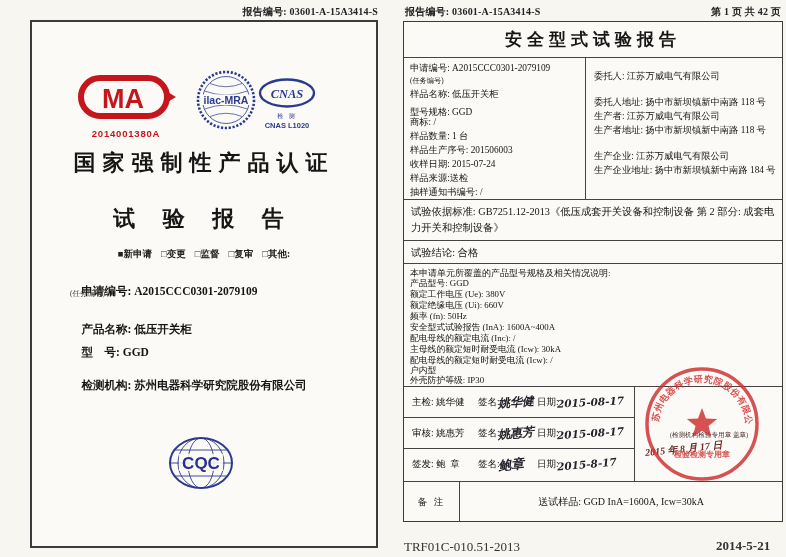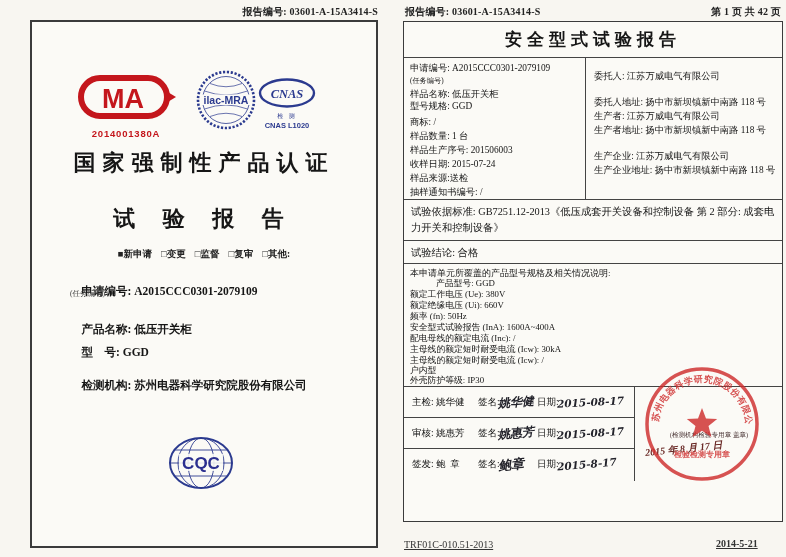--- a/index.html
+++ b/index.html
@@ -61,21 +61,21 @@
                 font-size:6.6px; color:#4a3535; }
   .stamp-date { position:absolute; left:10px; top:55px; font-size:10px; transform:rotate(-6deg);
                 color:#6b2b28; font-style:italic; font-weight:bold; }
   .r-rem { position:absolute; top:459px; left:0; width:100%; height:40.5px; }
   .remlab { position:absolute; left:0; top:0; width:56px; height:100%; border-right:1px solid #444;
             text-align:center; line-height:40px; font-size:9.5px; color:#141414; letter-spacing:2px; }
   .remval { position:absolute; left:56px; right:0; top:0; height:100%;
             text-align:center; line-height:40px; font-size:10px; color:#141414; }
   .stamp-svg { position:absolute; left:238px; top:342px; width:120px; height:120px;
                opacity:.82; pointer-events:none; }
-  .foot { font-size:10px; color:#333;text-decoration:underline; }
+  .foot { font-size:13px; color:#333; }
 </style>
 </head>
 <body>
 
 <div class="abs hdr" style="left:180px; top:5px; width:198px; text-align:right;">
   <span>报告编号:</span>
   <span>03601-A-15A3414-S</span>
 </div>
 
 <div class="page-l">
@@ -167,49 +167,49 @@
 
 <div class="page-r">
 
   <div class="r-title">安全型式试验报告</div>
 
   <div class="r-info">
     <div class="vdiv"></div>
     <div class="il" style="top:4px;">申请编号: A2015CCC0301-2079109</div>
     <div class="il" style="top:18px; font-size:7.2px;">(任务编号)</div>
     <div class="il" style="top:30px;">样品名称: 低压开关柜</div>
-    <div class="il" style="top:42px;">型号规格: GGD</div>
+    <div class="il" style="top:48px;">型号规格: GGD</div>
     <div class="il" style="top:58px;">商标: /</div>
     <div class="il" style="top:72px;">样品数量: 1 台</div>
     <div class="il" style="top:86px;">样品生产序号: 201506003</div>
     <div class="il" style="top:100px;">收样日期: 2015-07-24</div>
     <div class="il" style="top:114px;">样品来源:送检</div>
     <div class="il" style="top:128px;">抽样通知书编号: /</div>
 
     <div class="ir" style="top:12px;">委托人: 江苏万威电气有限公司</div>
     <div class="ir" style="top:38px;">委托人地址: 扬中市新坝镇新中南路 118 号</div>
     <div class="ir" style="top:52px;">生产者: 江苏万威电气有限公司</div>
     <div class="ir" style="top:66px;">生产者地址: 扬中市新坝镇新中南路 118 号</div>
     <div class="ir" style="top:92px;">生产企业: 江苏万威电气有限公司</div>
-    <div class="ir" style="top:106px;">生产企业地址: 扬中市新坝镇新中南路 118 号</div>
+    <div class="ir" style="top:106px;">生产企业地址: 扬中市新坝镇新中南路 184 号</div>
   </div>
 
   <div class="r-std">试验依据标准: GB7251.12-2013《低压成套开关设备和控制设备 第 2 部分: 成套电力开关和控制设备》</div>
   <div class="r-con">试验结论: 合格</div>
 
   <div class="r-cov">
     <div class="cov-t">本申请单元所覆盖的产品型号规格及相关情况说明:</div>
-    <div class="cl" style="top:14px;margin-left:26px;">产品型号: GGD</div>
+    <div class="cl" style="top:14px;">产品型号: GGD</div>
     <div class="cl" style="top:25px;">额定工作电压 (Ue): 380V</div>
     <div class="cl" style="top:36px;">额定绝缘电压 (Ui): 660V</div>
     <div class="cl" style="top:47px;">频率 (fn): 50Hz</div>
     <div class="cl" style="top:58px;">安全型式试验报告 (InA): 1600A~400A</div>
     <div class="cl" style="top:69px;">配电母线的额定电流 (Inc): /</div>
     <div class="cl" style="top:80px;">主母线的额定短时耐受电流 (Icw): 30kA</div>
-    <div class="cl" style="top:91px;">主母线的额定短时耐受电流 (Icw): /</div>
+    <div class="cl" style="top:91px;">配电母线的额定短时耐受电流 (Icw): /</div>
     <div class="cl" style="top:101px;">户内型</div>
     <div class="cl" style="top:111px;">外壳防护等级: IP30</div>
   </div>
 
   <div class="r-sig">
     <div class="sigrow" style="top:0;">
       <span class="cell" style="left:8px;">主检: 姚华健</span>
       <span class="cell" style="left:74px;">签名:</span>
       <span class="cell hand" style="left:94px; font-size:12px; transform:rotate(-4deg);">姚华健</span>
       <span class="cell" style="left:133px;">日期:</span>
@@ -228,20 +228,24 @@
       <span class="cell hand" style="left:94px; font-size:13px; transform:rotate(-6deg);">鲍章</span>
       <span class="cell" style="left:133px;">日期:</span>
       <span class="cell hand" style="left:153px; font-size:10.5px; transform:rotate(-5deg);">2015-8-17</span>
     </div>
     <div class="stampcell">
       <div class="stamp-note">(检测机构检验专用章 盖章)</div>
       <div class="stamp-date">2015 年 8 月 17 日</div>
     </div>
   </div>
 
+  <div class="r-rem" style="border-top:1px solid #444;">
+    <div class="remlab">备 注</div>
+    <div class="remval">送试样品: GGD  InA=1600A, Icw=30kA</div>
+  </div>
 
   <svg class="stamp-svg" viewBox="0 0 120 120">
     <defs>
         <path id="arcTop" d="M 16,62 A 44,44 0 1 1 104,62"></path>
       </defs>
     <circle cx="60" cy="60" r="55" fill="none" stroke="#cf2e2e" stroke-width="3.5"></circle>
     <text font-size="9" font-weight="bold" fill="#cf2e2e" letter-spacing="0.5">
       <textPath href="#arcTop" startOffset="4">苏州电器科学研究院股份有限公司</textPath>
     </text>
     <polygon fill="#cf2e2e" points="60,44 64,54.5 75.2,55.1 66.5,62.1 69.4,72.9 60,66.8 50.6,72.9 53.5,62.1 44.8,55.1 56,54.5"></polygon>

